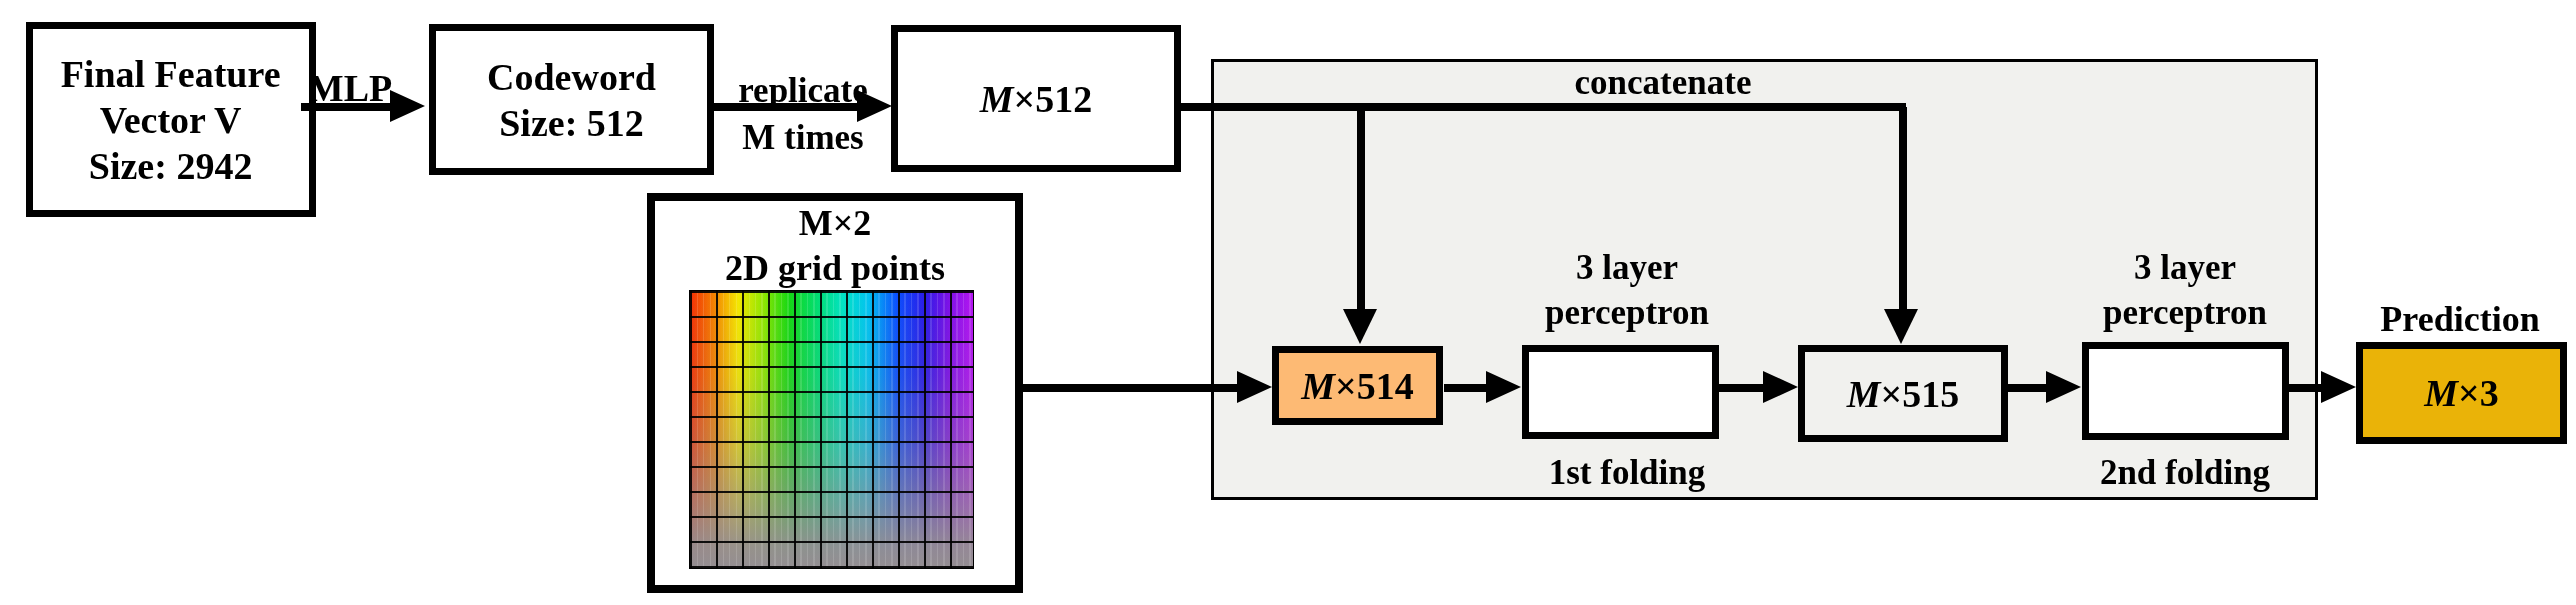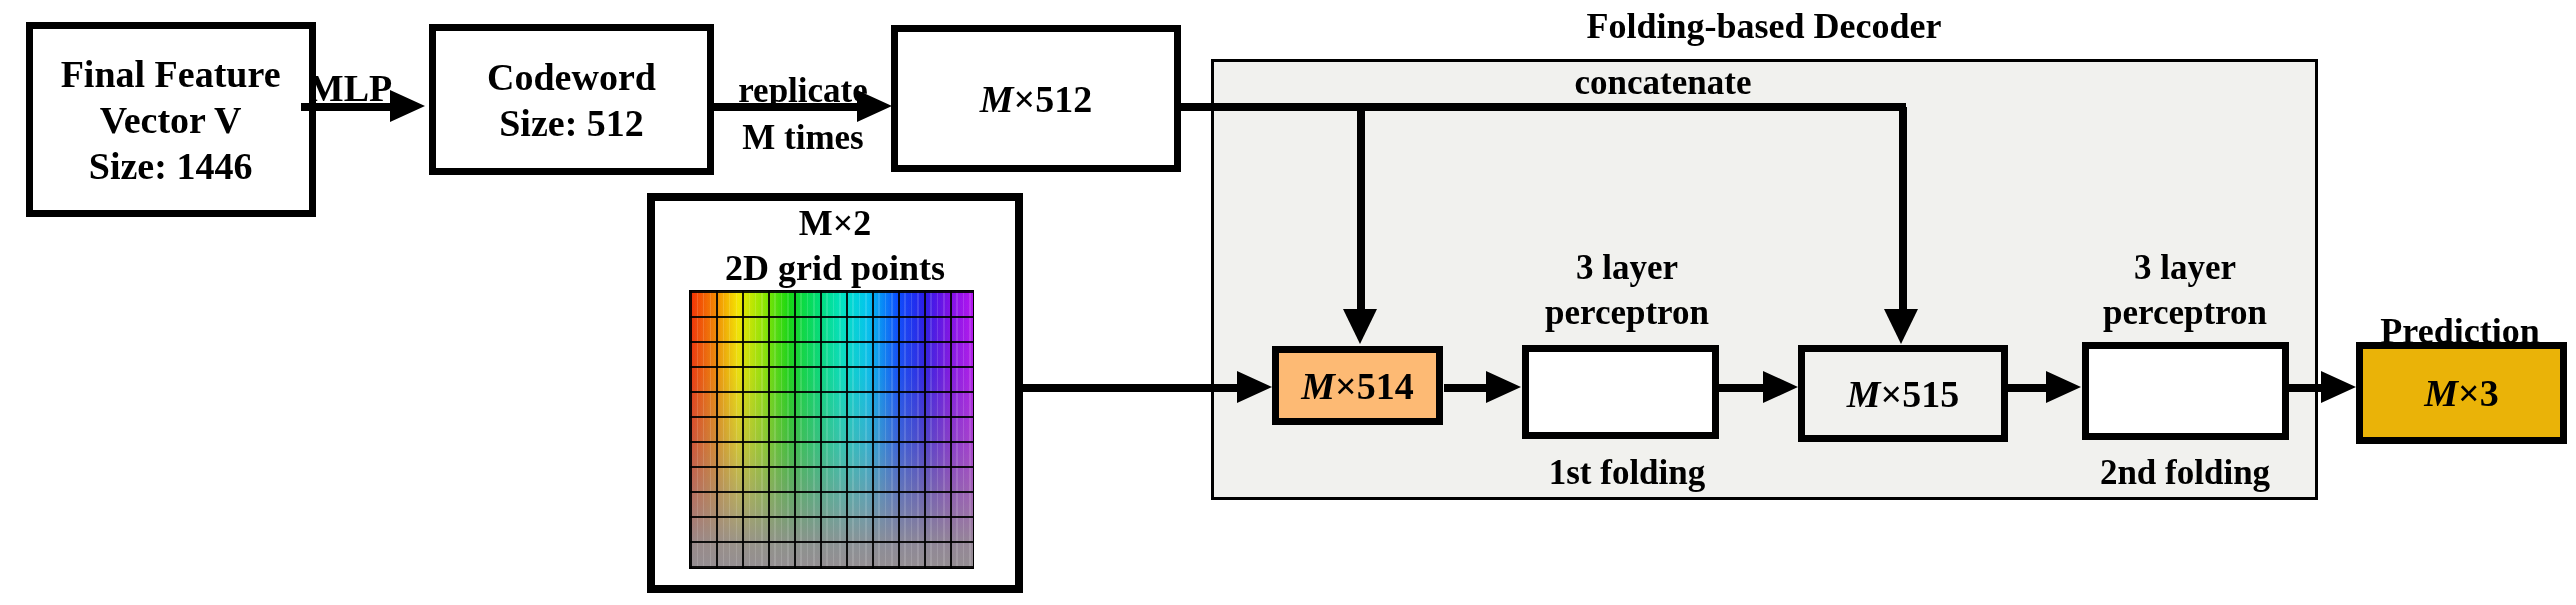--- a/index.html
+++ b/index.html
@@ -59,50 +59,49 @@
   #box-m3{left:2356px;top:342px;width:211px;height:102px;}
   #lbl-decoder-title{left:1764px;top:3.5px;font-size:36px;}
   #lbl-concatenate{left:1663px;top:60px;}
   #lbl-mlp{left:350px;top:66px;font-size:38px;}
   #lbl-replicate{left:803px;top:68px;}
   #lbl-mtimes{left:803px;top:115px;}
   #lbl-perceptron1{left:1627px;top:245px;}
   #lbl-folding1{left:1627px;top:450px;}
   #lbl-perceptron2{left:2185px;top:245px;}
   #lbl-folding2{left:2185px;top:450px;text-align:right;}
-  #lbl-prediction{left:2460px;top:297px;font-size:36px;margin-top:12px;}
+  #lbl-prediction{left:2460px;top:297px;font-size:36px;}
 </style>
 </head>
 <body>
 
 <div id="canvas">
 
   <div id="gray-region" class="fill-panel" style="background: rgb(241, 241, 238);"></div>
 
-  <div class="lbl" id="lbl-decoder-title">Folding-based Decoder</div>
   <div class="lbl" id="lbl-concatenate">concatenate</div>
   <div class="lbl" id="lbl-mlp">MLP</div>
   <div class="lbl" id="lbl-replicate">replicate</div>
   <div class="lbl" id="lbl-mtimes">M times</div>
   <div class="lbl" id="lbl-perceptron1">
     <div>3 layer</div>
     <div>perceptron</div>
   </div>
   <div class="lbl" id="lbl-folding1">1st folding</div>
   <div class="lbl" id="lbl-perceptron2">
     <div>3 layer</div>
     <div>perceptron</div>
   </div>
   <div class="lbl" id="lbl-folding2">2nd folding</div>
   <div class="lbl" id="lbl-prediction">Prediction</div>
 
   <div class="box" id="box-final">
     <div class="ln">Final Feature</div>
     <div class="ln">Vector V</div>
-    <div class="ln">Size: 1446</div>
+    <div class="ln">Size: 2942</div>
   </div>
 
   <div class="box" id="box-codeword">
     <div class="ln">Codeword</div>
     <div class="ln">Size: 512</div>
   </div>
 
   <div class="box" id="box-m512">
     <div class="dimtext"><span class="var">M</span><span>×512</span></div>
   </div>

